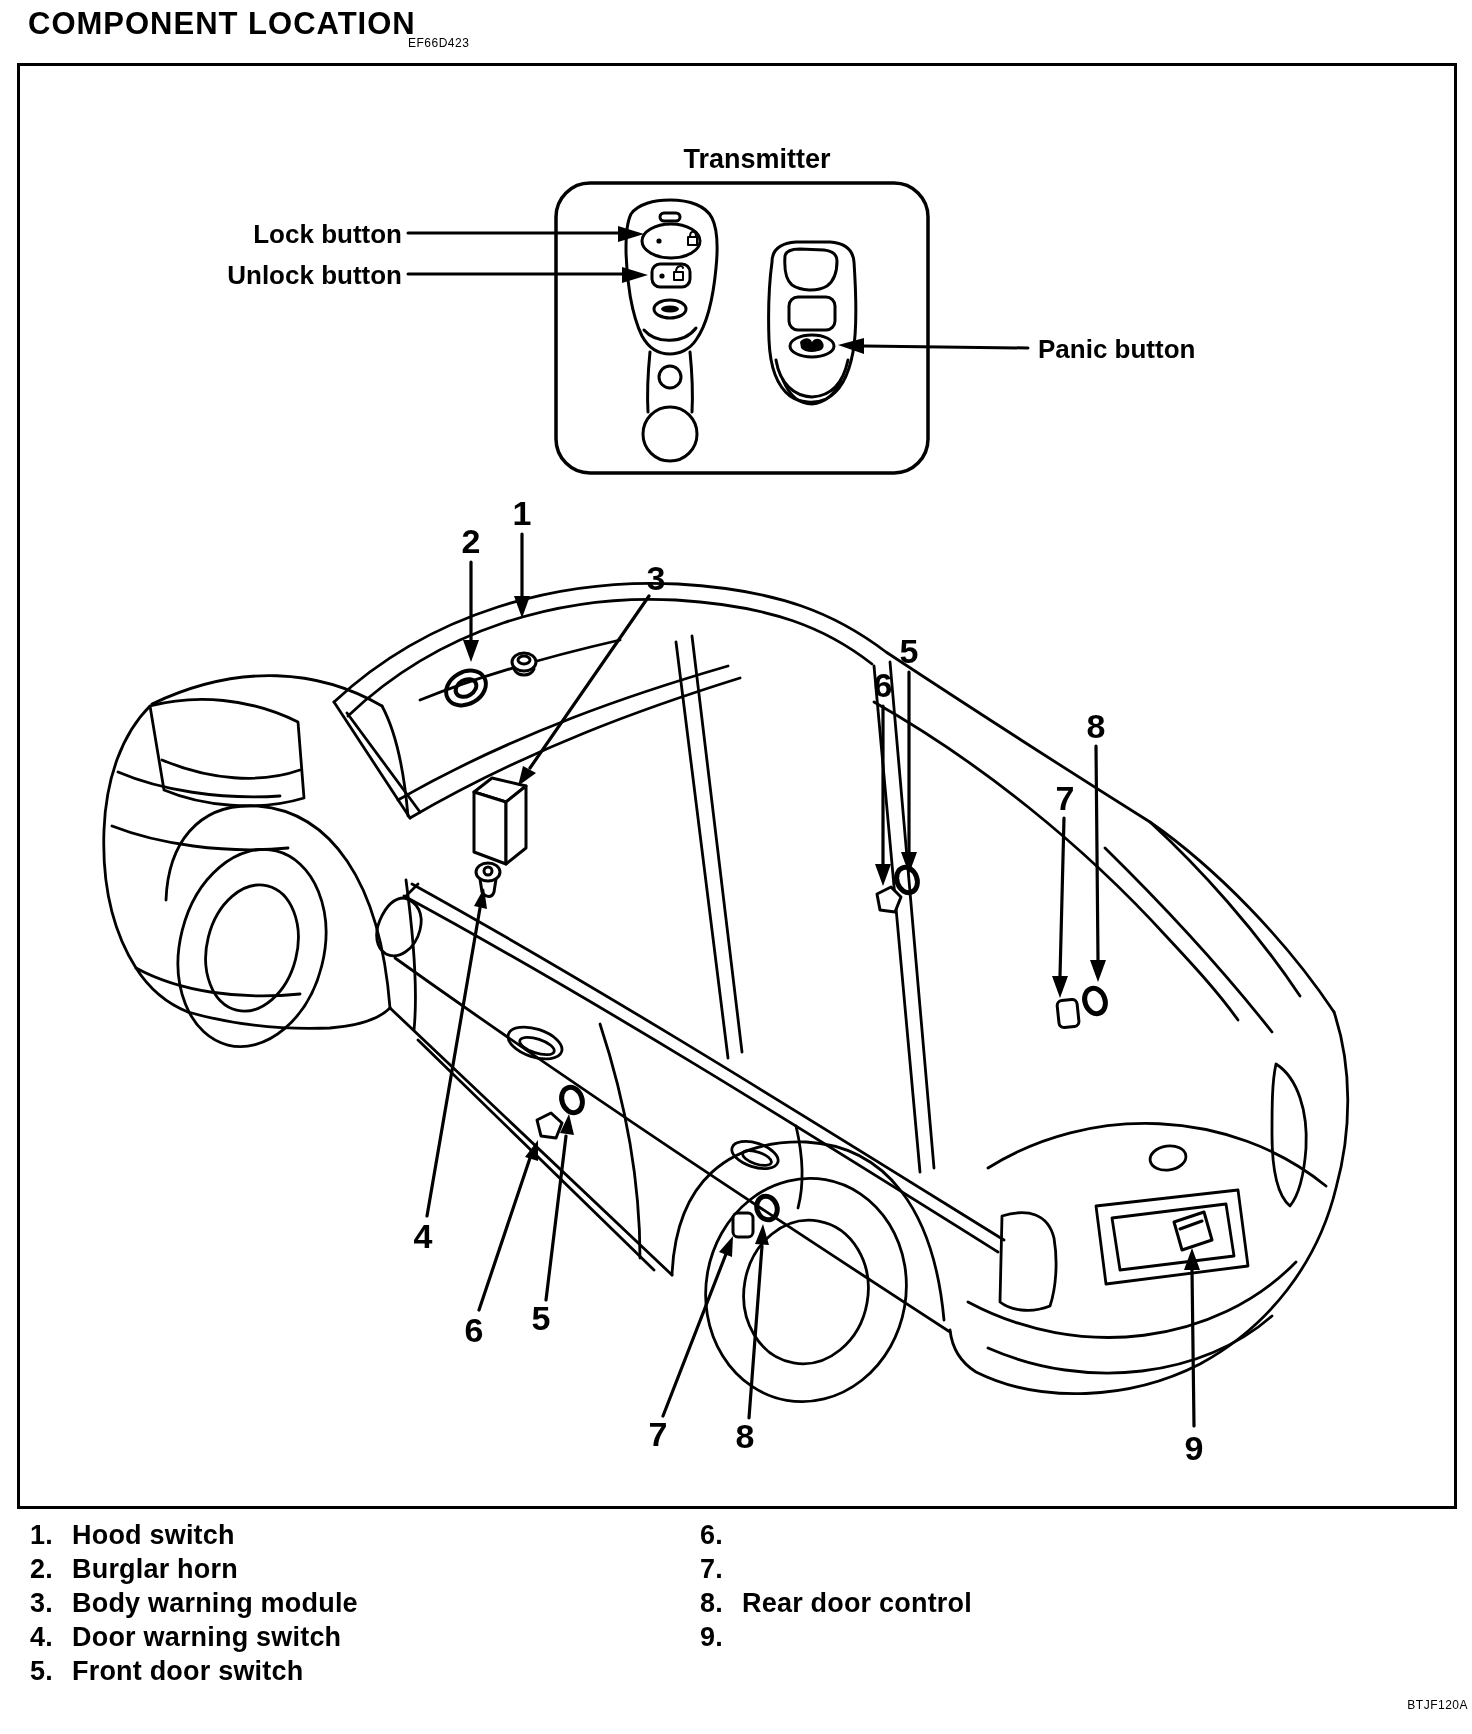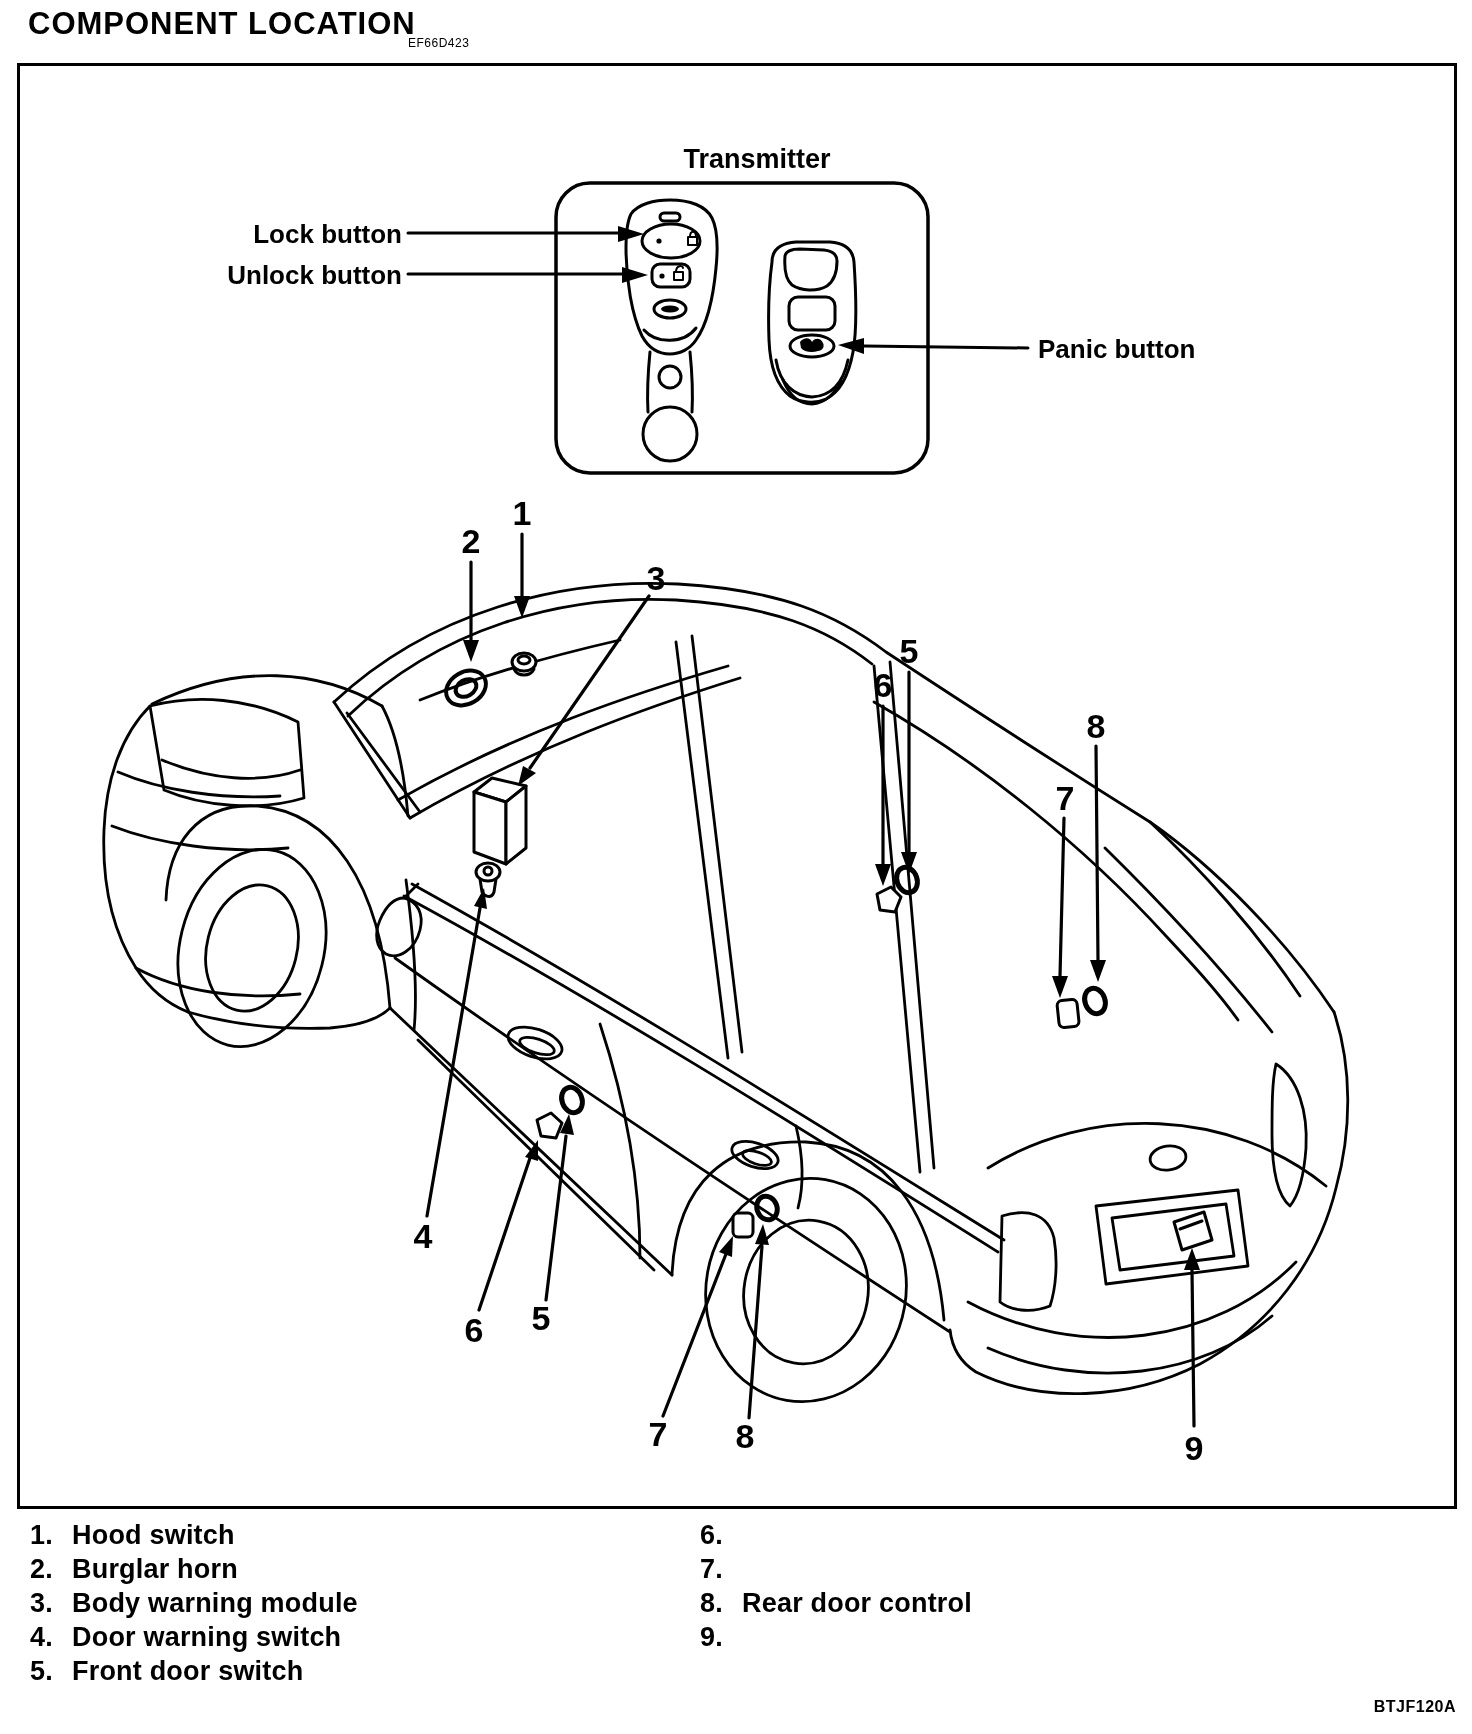--- a/index.html
+++ b/index.html
@@ -35,22 +35,22 @@
   }
   .legend-col{position:absolute;top:0;}
   .legend-col.left{left:30px;width:620px;}
   .legend-col.right{left:700px;width:740px;}
   .legend-item{
     display:flex;align-items:baseline;
     height:34px;font-size:27px;font-weight:700;letter-spacing:.2px;
   }
   .legend-item .num{min-width:42px;}
   .figure-code{
-    position:absolute;right:16px;top:1698px;
-    font-size:16px;font-weight:700;letter-spacing:.5px;
+    position:absolute;right:4px;top:1698px;
+    font-size:12px;font-weight:400;letter-spacing:.5px;
   }
 </style>
 </head>
 <body>
 
 <div class="page">
 
   <div class="page-title">COMPONENT LOCATION</div>
   <div class="page-title-code">EF66D423</div>
 

